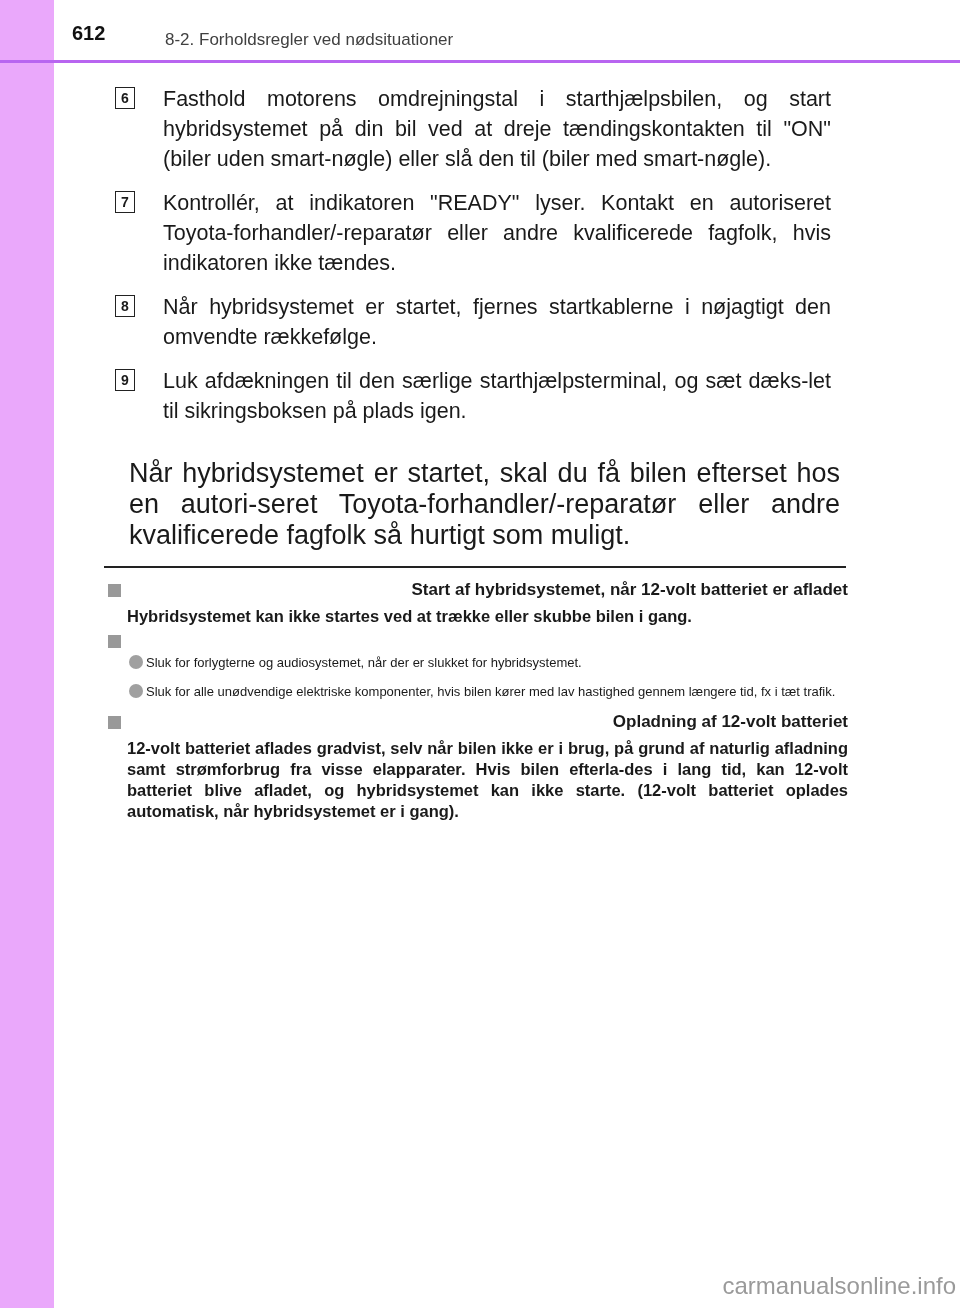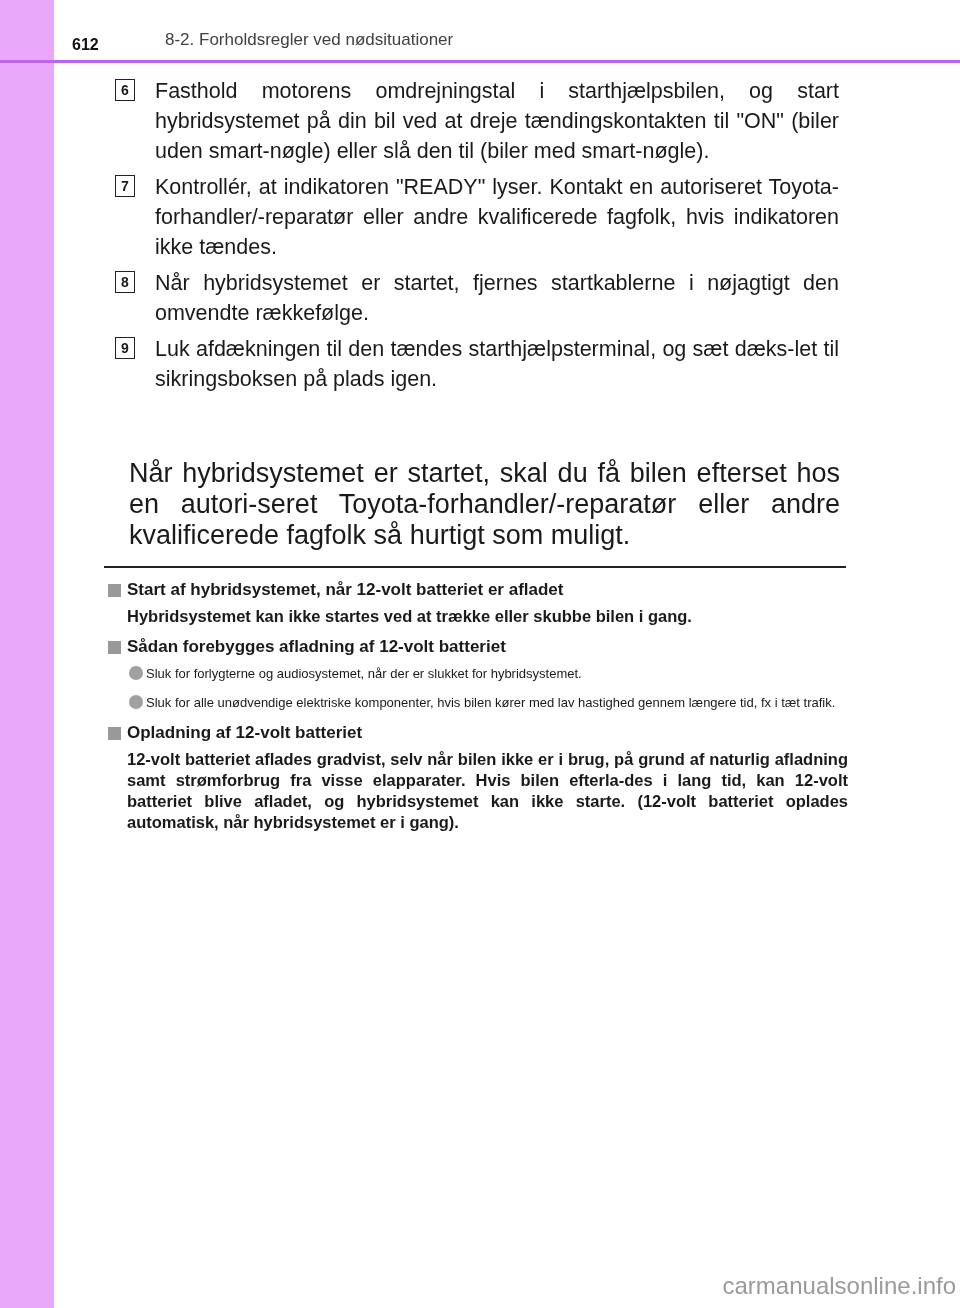--- a/index.html
+++ b/index.html
@@ -11,48 +11,48 @@
   }
   .sidebar {
     position: absolute; left: 0; top: 0; width: 54px; height: 1308px;
     background: #eaa8fb;
   }
   .header-line {
     position: absolute; left: 0; top: 60px; width: 960px; height: 3px;
     background: #b865f0;
   }
   .page-number {
-    position: absolute; left: 72px; top: 36px;
-    font-size: 16px; font-weight: bold; color: #111;
+    position: absolute; left: 72px; top: 22px;
+    font-size: 20px; font-weight: bold; color: #111;
   }
   .section-title {
     position: absolute; left: 165px; top: 30px;
     font-size: 17px; color: #404040;
   }
   .steps { position: absolute; left: 115px; top: 70px; width: 730px; }
   .step { position: relative; padding-left: 34px; font-size: 21.5px; line-height: 30px; margin-bottom: 6px; text-align: justify; }
   .step-num {
     position: absolute; left: 0; top: 3px; width: 20px; height: 22px;
     border: 1.5px solid #222; font-size: 14px; font-weight: bold;
     display: flex; align-items: center; justify-content: center; line-height: 1;
     box-sizing: border-box;
   }
-  .step p { margin: 6px; }
+  .step p { margin: 14px; }
   .closing {
     position: absolute; left: 129px; top: 458px; width: 711px;
     font-size: 27px; line-height: 31px; text-align: justify;
   }
   .divider {
     position: absolute; left: 104px; top: 566px; width: 742px; height: 1.5px;
     background: #222;
   }
   .notes { position: absolute; left: 108px; top: 576px; width: 740px; }
   .note-head {
     display: flex; align-items: center; font-weight: bold; font-size: 17px;
-    line-height: 24px; margin-top: 2px;
+    line-height: 24px; margin-top: 2px; justify-content: space-between;
   }
   .sq { width: 13px; height: 13px; background: #999; margin-right: 6px; flex: none; }
   .note-body { padding-left: 19px; font-size: 16.5px; line-height: 21px; text-align: justify; margin: 4px 0 8px; font-weight: bold; }
   .bullet { position: relative; padding-left: 38px; font-size: 13px; line-height: 21px; text-align: justify; margin: 4px 0 8px; }
   .dot {
     position: absolute; left: 21px; top: 3px; width: 14px; height: 14px;
     border-radius: 50%; background: #a0a0a0;
   }
   .watermark {
     position: absolute; right: 4px; bottom: 8px; font-size: 24px; color: #9a9a9a; margin-left: 24px;
@@ -74,38 +74,37 @@
   <div class="step">
     <span class="step-num">7</span>
     <p>Kontrollér, at indikatoren "READY" lyser. Kontakt en autoriseret Toyota-forhandler/-reparatør eller andre kvalificerede fagfolk, hvis indikatoren ikke tændes.</p>
   </div>
   <div class="step">
     <span class="step-num">8</span>
     <p>Når hybridsystemet er startet, fjernes startkablerne i nøjagtigt den omvendte rækkefølge.</p>
   </div>
   <div class="step">
     <span class="step-num">9</span>
-    <p>Luk afdækningen til den tændes starthjælpsterminal, og sæt dæks-let til sikringsboksen på plads igen.</p>
+    <p>Luk afdækningen til den særlige starthjælpsterminal, og sæt dæks-let til sikringsboksen på plads igen.</p>
   </div>
 </div>
 
 <div class="closing">Når hybridsystemet er startet, skal du få bilen efterset hos en autori-seret Toyota-forhandler/-reparatør eller andre kvalificerede fagfolk så hurtigt som muligt.</div>
 
 <div class="divider"></div>
 
 <div class="notes">
   <div class="note-head">
     <span class="sq"></span>
     <span>Start af hybridsystemet, når 12-volt batteriet er afladet</span>
   </div>
   <div class="note-body">Hybridsystemet kan ikke startes ved at trække eller skubbe bilen i gang.</div>
 
   <div class="note-head">
     <span class="sq"></span>
-    <span>Sådan forebygges afladning af 12-volt batteriet</span>
   </div>
   <div class="bullet">
     <span class="dot"></span>
     <span>Sluk for forlygterne og audiosystemet, når der er slukket for hybridsystemet.</span>
   </div>
   <div class="bullet">
     <span class="dot"></span>
     <span>Sluk for alle unødvendige elektriske komponenter, hvis bilen kører med lav hastighed gennem længere tid, fx i tæt trafik.</span>
   </div>
 

